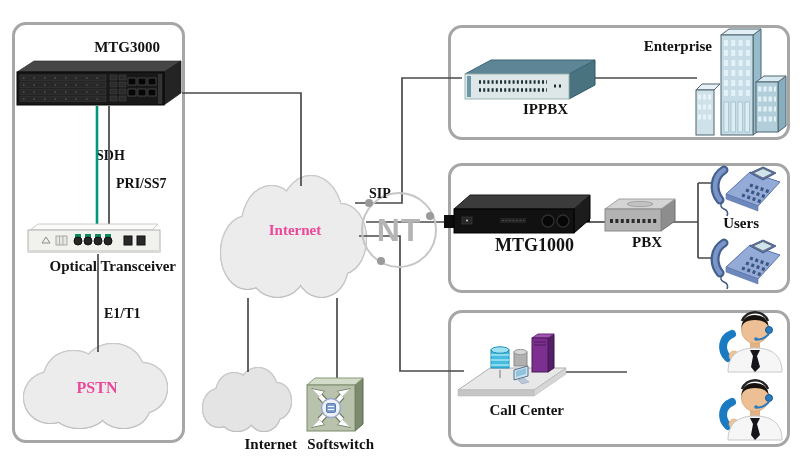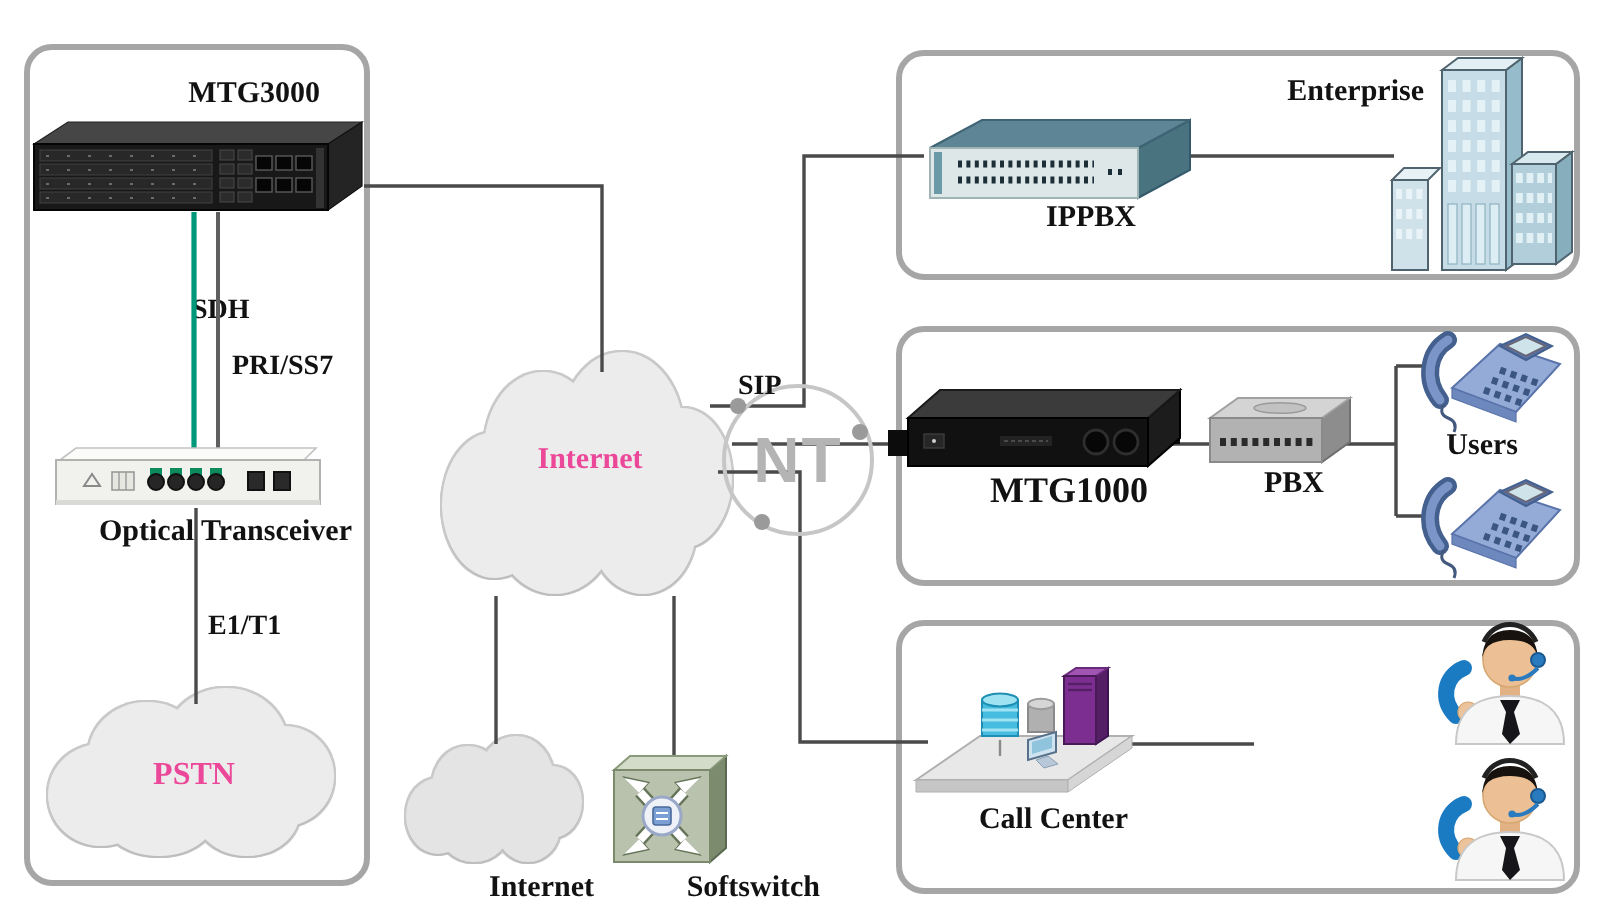--- a/index.html
+++ b/index.html
@@ -334,20 +334,20 @@
     <circle cx="44" cy="31" r="1.8" fill="#2a7ac0"></circle>
   </svg>
 
   <div class="lbl center" style="left:40px;top:39px;width:120px;font-size:15px;">MTG3000</div>
   <div class="lbl" style="left:60px;top:148px;font-size:14px;margin-left:36px;">SDH</div>
   <div class="lbl" style="left:116px;top:148px;font-size:14px;margin-top:28px;">PRI/SS7</div>
   <div class="lbl center" style="left:14px;top:258px;width:162px;font-size:15px;">Optical Transceiver</div>
   <div class="lbl" style="left:104px;top:306px;font-size:14px;">E1/T1</div>
   <div class="lbl" style="left:369px;top:186px;font-size:14px;z-index:6;">SIP</div>
   <div class="lbl center" style="left:201px;top:436px;width:96px;font-size:15px;">Internet</div>
-  <div class="lbl center" style="left:298px;top:436px;width:76px;font-size:15px;margin-left:36px;">Softswitch</div>
+  <div class="lbl center" style="left:298px;top:436px;width:76px;font-size:15px;">Softswitch</div>
   <div class="lbl center" style="left:478px;top:101px;width:90px;font-size:15px;">IPPBX</div>
   <div class="lbl center" style="left:622px;top:38px;width:90px;font-size:15px;">Enterprise</div>
   <div class="lbl center" style="left:462px;top:235px;width:112px;font-size:18px;">MTG1000</div>
   <div class="lbl center" style="left:602px;top:234px;width:60px;font-size:15px;">PBX</div>
   <div class="lbl center" style="left:703px;top:215px;width:56px;font-size:15px;z-index:7;">Users</div>
   <div class="lbl center" style="left:456px;top:402px;width:108px;font-size:15px;">Call Center</div>
 </div>
 
 </body></html>

